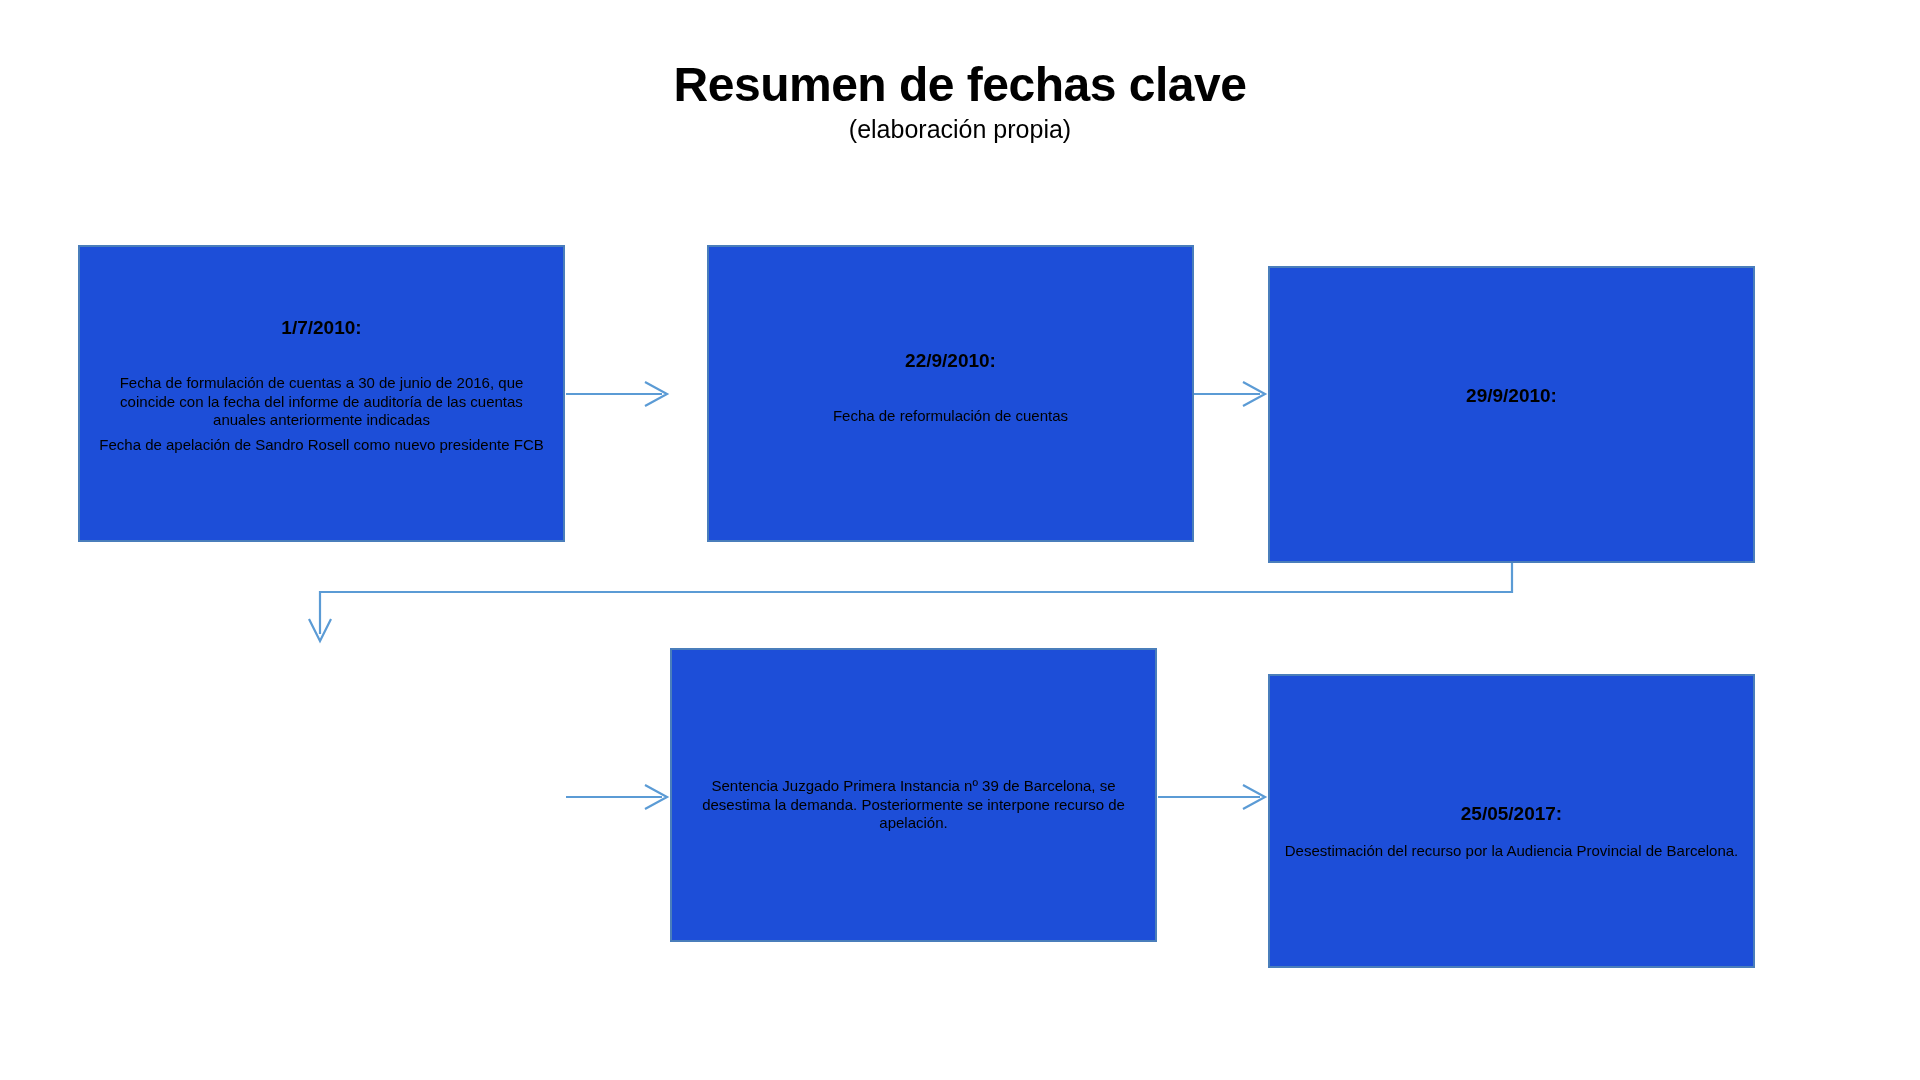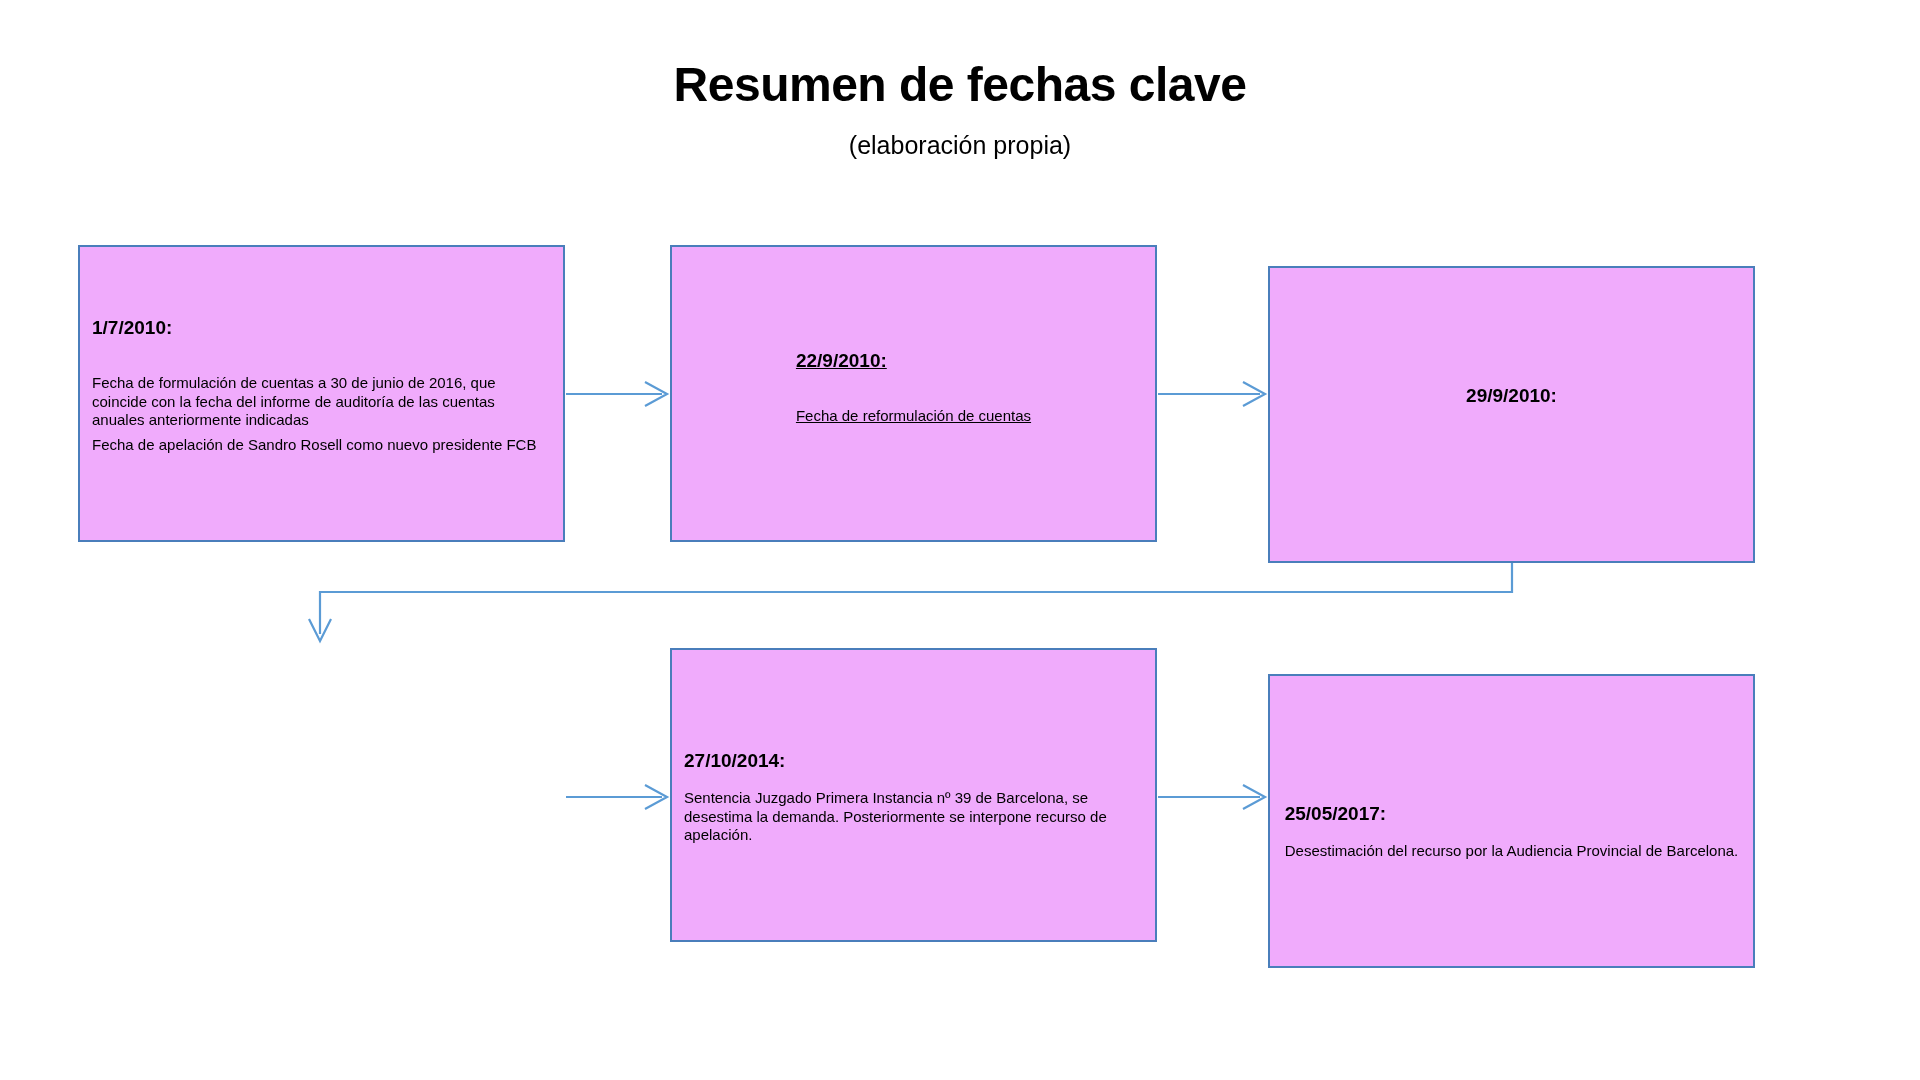--- a/index.html
+++ b/index.html
@@ -34,55 +34,56 @@
     font-size: 48px;
     font-weight: bold;
     line-height: 1.05;
     letter-spacing: -0.5px;
     color: #000000;
   }
   .subtitle {
     font-size: 25px;
     font-weight: normal;
     line-height: 1.2;
-    margin-top: 20px;
+    margin-top: 4px;
     color: #000000;
   }
 
   
   .node {
     position: absolute;
     box-sizing: border-box;
-    background: #f0abfc;
+    background: #1d4ed8;
     border: 2px solid #4a7ebb;
     display: flex;
     flex-direction: column;
     justify-content: center;
     align-items: center;
+    text-align: center;
     padding: 10px 12px;
   }
   .node-date {
     font-size: 19px;
     font-weight: bold;
     line-height: 1.25;
     color: #000000;
   }
   .node-body {
     font-size: 15px;
     font-weight: normal;
     line-height: 1.25;
     color: #000000;
   }
   .gap-lg { height: 34px; }
   .gap-sm { height: 16px; }
   .gap-xs { height: 6px; }
 
   
   #node-1 { left: 78px;  top: 245px; width: 487px; height: 297px; }
-  #node-2 { left: 670px; top: 245px; width: 487px; height: 297px; text-decoration: underline; }
+  #node-2 { left: 707px; top: 245px; width: 487px; height: 297px; }
   #node-3 { left: 1268px;top: 234px; width: 487px; height: 297px; margin-top: 32px; }
   
   #node-4 { left: 78px;  top: 648px; width: 487px; height: 294px; }
   #node-5 { left: 670px; top: 648px; width: 487px; height: 294px; }
   #node-6 { left: 1268px;top: 648px; width: 487px; height: 294px; margin-top: 26px; }
 
   
   #node-1 .stack { transform: translateY(-8px); }
   #node-2 .stack { transform: translateY(-6px); }
   #node-3 .stack { transform: translateY(-2px); }
@@ -159,21 +160,20 @@
   <div class="node" id="node-3">
     <div class="stack">
       <div class="node-date">29/9/2010:</div>
       <div class="gap-lg"></div>
     </div>
   </div>
 
 
   <div class="node" id="node-5">
     <div class="stack">
-      <div class="node-date">27/10/2014:</div>
       <div class="gap-sm"></div>
       <div class="node-body">Sentencia Juzgado Primera Instancia nº 39 de Barcelona, se desestima la demanda. Posteriormente se interpone recurso de apelación.</div>
     </div>
   </div>
 
   <div class="node" id="node-6">
     <div class="stack">
       <div class="node-date">25/05/2017:</div>
       <div class="gap-sm"></div>
       <div class="node-body">Desestimación del recurso por la Audiencia Provincial de Barcelona.</div>

